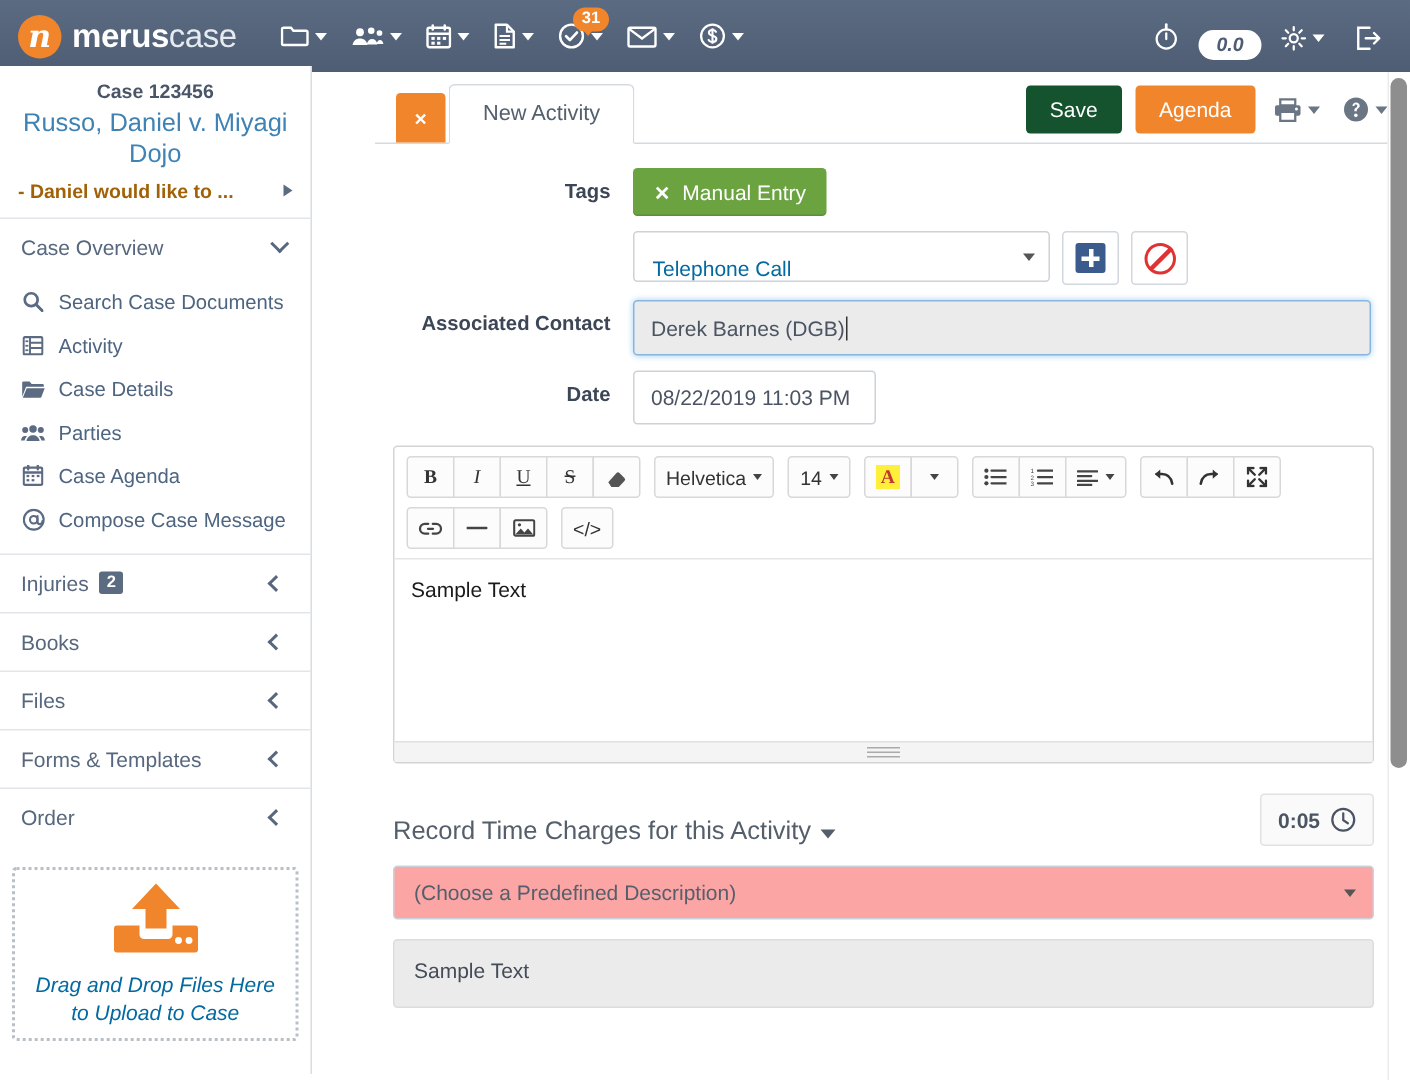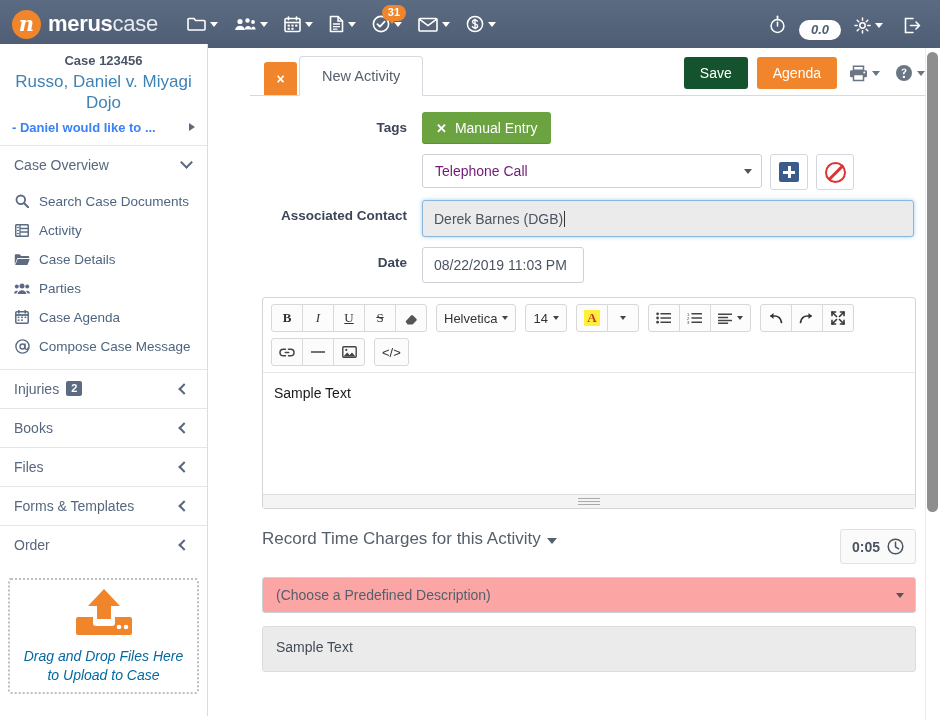--- a/index.html
+++ b/index.html
@@ -65,21 +65,21 @@
   .case-no {
     text-align: center; font-size: 13px; font-weight: bold;
     color: #4a5568; padding: 9px 0 2px;
   }
   .case-title {
     text-align: center; font-size: 17px; color: #3f82b4;
     padding: 1px 8px 4px; cursor: pointer; line-height: 1.25;
   }
   .case-sub {
     display: flex; align-items: center; justify-content: center;
-    gap: 6px; font-size: 13px; font-weight: bold; color: #3b82f6;
+    gap: 6px; font-size: 13px; font-weight: bold; color: #a16207;
     padding: 2px 12px 10px; cursor: pointer;
   }
   .case-sub .chev-r {
     width: 0; height: 0; border-top: 4.5px solid transparent;
     border-bottom: 4.5px solid transparent; border-left: 6px solid #5b6b82;
     margin-left: auto;
   }
   .sec-head {
     display: flex; align-items: center; justify-content: space-between;
     padding: 11px 16px 11px 14px; font-size: 14px; color: #57677e;
@@ -167,23 +167,23 @@
     font-size: 13.5px; font-weight: bold; color: #3c4656; padding-top: 8px;
   }
   .tag-chip {
     background: #6aa340; color: #fff; border-radius: 3px;
     padding: 8px 14px; font-size: 14px; display: inline-flex;
     align-items: center; gap: 8px; cursor: pointer;
     box-shadow: inset 0 -1px 0 rgba(0,0,0,.12);
   }
   .tag-x { font-weight: bold; font-size: 13px; }
   .sel {
-    width: 340px; height: 34px; border: 1px solid #ccd2d8; border-radius: 3px;
-    background: #fff; font-size: 14px; color: #701a75;
-    padding: 0 24px 0 12px; display: flex; align-items: center;
+    width: 278px; height: 34px; border: 1px solid #ccd2d8; border-radius: 3px;
+    background: #fff; font-size: 14px; color: #0369a1;
+    padding: 0 24px 0 12px; display: flex; align-items: flex-end;
     position: relative; cursor: pointer;
   }
   .sel .car {
     position: absolute; right: 9px; top: 50%; margin-top: -2px;
     width: 0; height: 0; border-left: 4px solid transparent;
     border-right: 4px solid transparent; border-top: 5px solid #555;
   }
   .sq-btn {
     width: 38px; height: 36px; border: 1px solid #d2d7dd; border-radius: 3px;
     background: #fff; display: flex; align-items: center;
@@ -260,21 +260,21 @@
   .edfoot {
     height: 14px; background: #f4f4f4; border-top: 1px solid #e0e0e0;
     display: flex; align-items: center; justify-content: center;
     cursor: ns-resize;
   }
   .grip { width: 22px; }
   .grip div { height: 1.5px; background: #aaa; margin: 1.5px 0; }
 
   
   .tc-head {
-    display: flex; align-items: flex-start; margin: 20px 12px 0;
+    display: flex; align-items: flex-end; margin: 20px 12px 0;
   }
   .tc-title {
     font-size: 17px; color: #555f6b; display: flex; align-items: center;
     gap: 2px; cursor: pointer;
   }
   .tc-title .car {
     width: 0; height: 0; border-left: 5px solid transparent;
     border-right: 5px solid transparent; border-top: 6px solid #555f6b;
     margin-left: 4px; margin-top: 3px;
   }

